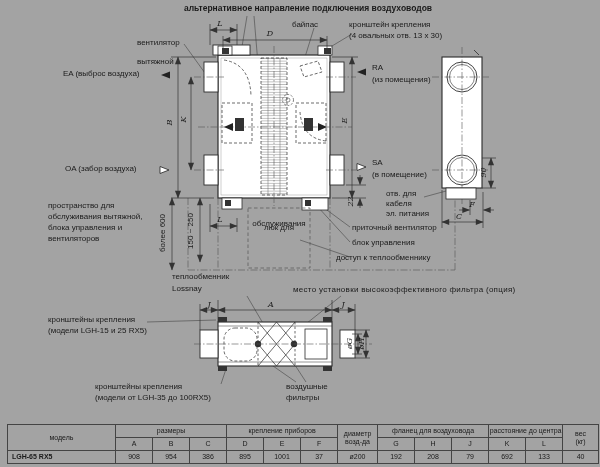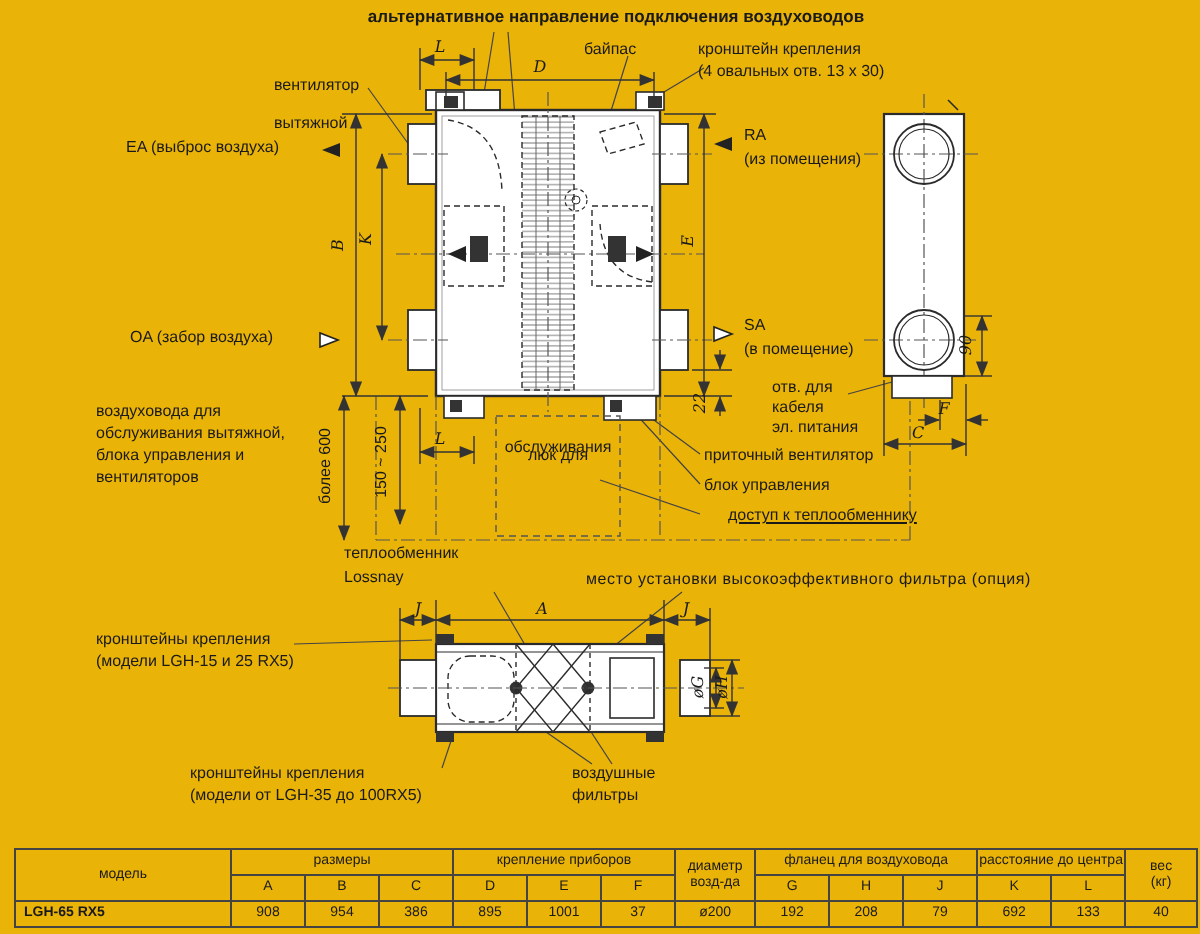--- a/index.html
+++ b/index.html
@@ -1,16 +1,16 @@
 <!DOCTYPE html>
 <html><head>
 <meta charset="utf-8">
 <style>
   html,body{margin:0;padding:0;background:#fff;}
-  #page{position:relative;width:600px;height:467px;background:#eab308;overflow:hidden;
+  #page{position:relative;width:600px;height:467px;background:#a3a3a3;overflow:hidden;
         font-family:"Liberation Sans",sans-serif;color:#1a1a1a;}
   svg{position:absolute;left:0;top:0;}
   .lbl{position:absolute;font-size:8px;line-height:10px;white-space:nowrap;color:#1a1a1a;}
   .ctr{text-align:center;}
   .rot{transform:rotate(-90deg);}
   .dl{font:italic 8px "DejaVu Serif",serif;}
   .ttl{font-weight:bold;font-size:8.5px;}
   .sp{letter-spacing:.3px;}
   table.spec{position:absolute;left:7px;top:424px;width:586px;border-collapse:collapse;
      font-size:7px;line-height:8px;table-layout:fixed;}
@@ -223,34 +223,34 @@
 <div class="lbl" style="left:349px;top:20px;">кронштейн крепления</div>
 <div class="lbl" style="left:349px;top:31px;">(4 овальных отв. 13 x 30)</div>
 <div class="lbl" style="left:137px;top:27px;margin-top:30px;">вытяжной</div>
 <div class="lbl" style="left:137px;top:38px;">вентилятор</div>
 <div class="lbl" style="left:63px;top:69px;">EA (выброс воздуха)</div>
 <div class="lbl" style="left:65px;top:164px;">OA (забор воздуха)</div>
 <div class="lbl" style="left:372px;top:63px;">RA</div>
 <div class="lbl" style="left:372px;top:75px;">(из помещения)</div>
 <div class="lbl" style="left:372px;top:158px;">SA</div>
 <div class="lbl" style="left:372px;top:170px;">(в помещение)</div>
-<div class="lbl" style="left:48px;top:201px;">воздуховода для</div>
+<div class="lbl" style="left:48px;top:201px;">пространство для</div>
 <div class="lbl" style="left:48px;top:212px;">обслуживания вытяжной,</div>
 <div class="lbl" style="left:48px;top:223px;">блока управления и</div>
 <div class="lbl" style="left:48px;top:234px;">вентиляторов</div>
 <div class="lbl rot ctr" style="left:140px;top:228px;width:46px;">более 600</div>
 <div class="lbl rot ctr" style="left:168px;top:226px;width:46px;">150 ~ 250</div>
 <div class="lbl ctr" style="left:248px;top:223px;width:62px;">люк для</div>
 <div class="lbl ctr" style="left:248px;top:219px;width:62px;">обслуживания</div>
 <div class="lbl" style="left:386px;top:189px;">отв. для</div>
 <div class="lbl" style="left:386px;top:199px;">кабеля</div>
 <div class="lbl" style="left:386px;top:209px;">эл. питания</div>
 <div class="lbl" style="left:352px;top:223px;">приточный вентилятор</div>
 <div class="lbl" style="left:352px;top:238px;">блок управления</div>
-<div class="lbl" style="left:364px;top:253px;text-decoration:underline;">доступ к теплообменнику</div>
+<div class="lbl" style="left:336px;top:253px;">доступ к теплообменнику</div>
 <div class="lbl" style="left:172px;top:272px;">теплообменник</div>
 <div class="lbl" style="left:172px;top:284px;">Lossnay</div>
 <div class="lbl sp" style="left:293px;top:285px;">место установки высокоэффективного фильтра (опция)</div>
 <div class="lbl" style="left:48px;top:315px;">кронштейны крепления</div>
 <div class="lbl" style="left:48px;top:326px;">(модели LGH-15 и 25 RX5)</div>
 <div class="lbl" style="left:95px;top:382px;">кронштейны крепления</div>
 <div class="lbl" style="left:95px;top:393px;">(модели от LGH-35 до 100RX5)</div>
 <div class="lbl" style="left:286px;top:382px;">воздушные</div>
 <div class="lbl" style="left:286px;top:393px;">фильтры</div>
 

